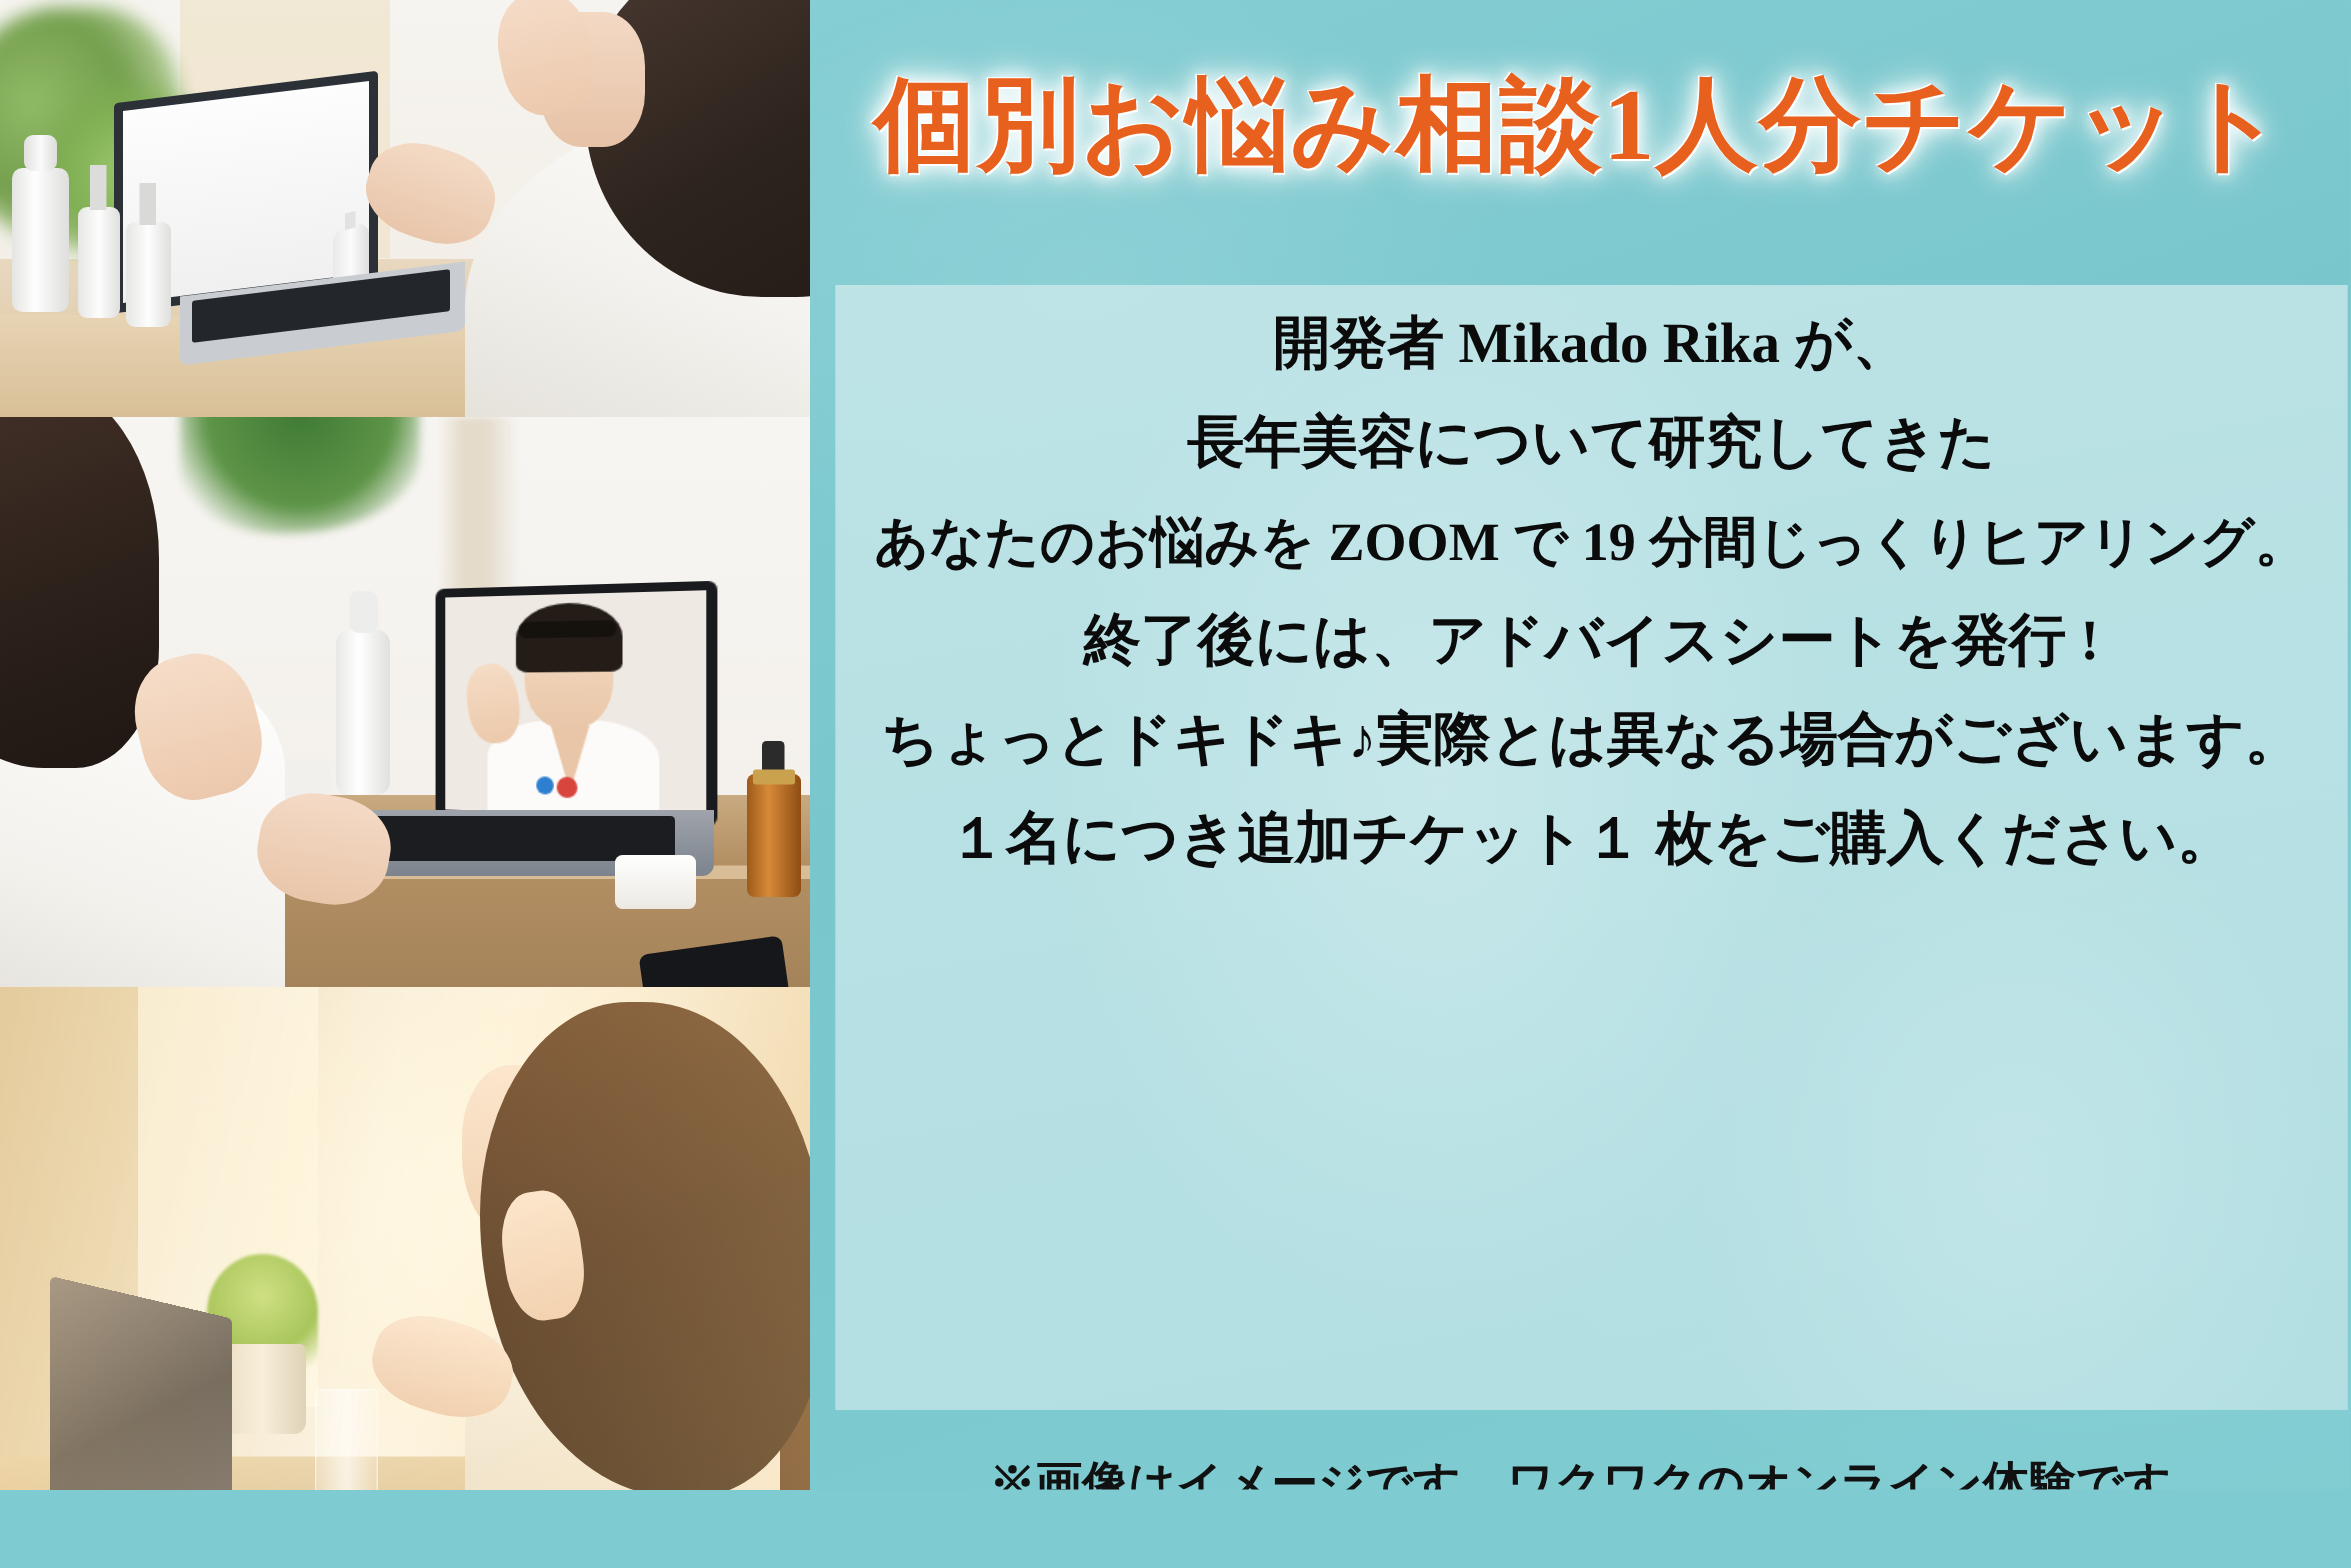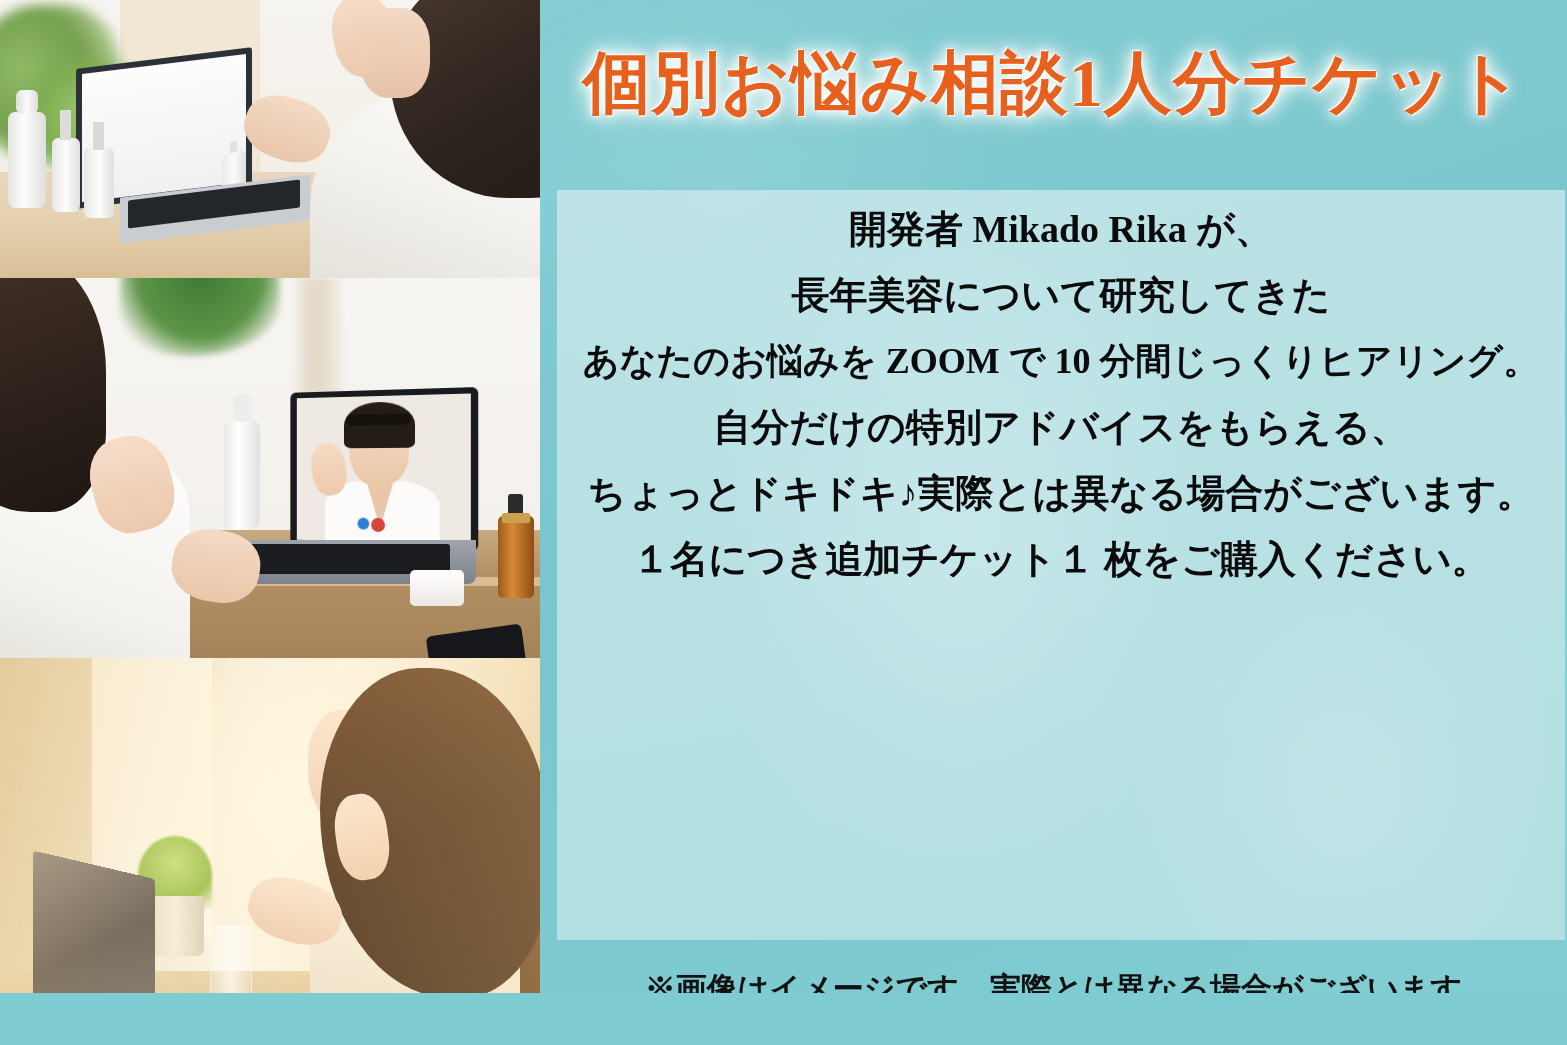--- a/index.html
+++ b/index.html
@@ -278,23 +278,23 @@
 
   <div class="content">
 
     <div class="headline">個別お悩み相談1人分チケット</div>
 
     <div class="panel"></div>
 
     <div class="body-text">
       <span class="ln">開発者 Mikado Rika が、</span>
       <span class="ln">長年美容について研究してきた</span>
-      <span class="ln wide">あなたのお悩みを ZOOM で 10 分間じっくりヒアリング。</span>
-      <span class="ln">自分だけの特別アドバイスをもらえる、</span>
+      <span class="ln wide">あなたのお悩みを ZOOM で 19 分間じっくりヒアリング。</span>
+      <span class="ln">終了後には、アドバイスシートを発行 !</span>
       <span class="ln">ちょっとドキドキ♪実際とは異なる場合がございます。</span>
       <span class="ln">１名につき追加チケット１ 枚をご購入ください。</span>
     </div>
 
 
-    <div class="disclaimer">※画像はイメージです。実際とは異なる場合がございます</div>
+    <div class="disclaimer">※画像はイメージです。ワクワクのオンライン体験です</div>
 
   </div>
 </div>
 
 </body></html>

